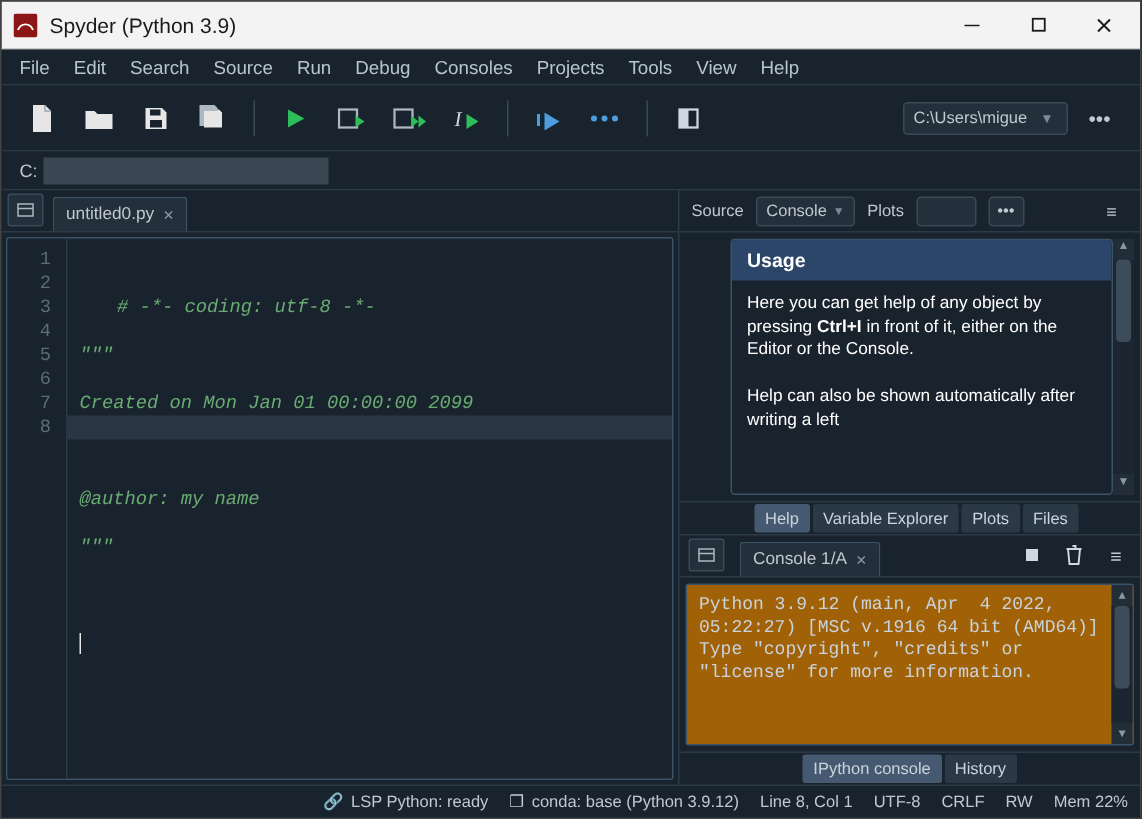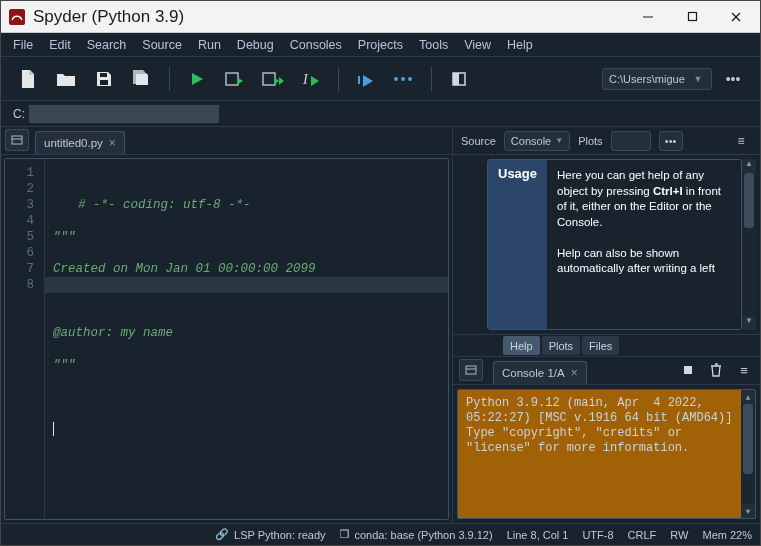--- a/index.html
+++ b/index.html
@@ -19,21 +19,21 @@
 .titlebar {
   height: 32px;
   background: #f3f3f3;
   color: #1a1a1a;
   display: flex;
   align-items: center;
   padding: 0 2px 0 8px;
   border-bottom: 1px solid #c8c8c8;
 }
 .titlebar .app-icon { width:16px; height:16px; margin-right:8px; }
-.titlebar .title { flex: 1; font-size: 17px; }
+.titlebar .title { flex: 1; font-size: 14px; }
 .tbar-btn {
   width: 44px; height: 30px; display:flex; align-items:center; justify-content:center;
   font-size: 14px; color:#1a1a1a;
 }
 
 .menubar {
   height: 24px; background:#19232d; display:flex; align-items:center;
   padding: 0 4px; border-bottom:1px solid #2c3a47;
 }
 .menubar .menu-item {
@@ -118,21 +118,21 @@
 }
 .rh-combo .drop { font-size:8px; color:#7a8a98; }
 .rh-spacer { flex:1; }
 .rh-menu { width:22px; text-align:center; }
 .help-body {
   flex:1; display:flex; margin:4px; overflow:hidden;
 }
 .help-scroll-spacer { width:30px; }
 .help-card {
   flex:1; background:#19232d; border:1px solid #3a5366; border-radius:3px;
-  overflow:hidden; display:flex; flex-direction:row;
+  overflow:hidden; display:flex; flex-direction:column;
 }
 .help-heading {
   background:#2b4668; color:#fff; font-weight:bold; font-size:13px;
   padding:6px 10px;
 }
 .help-text {
   padding:8px 10px; font-size:11.5px; color:#ffffff; line-height:1.35;
 }
 .help-text b { font-weight:bold; }
 .help-vscroll { width:14px; background:#222d38; display:flex; flex-direction:column; }
@@ -380,20 +380,21 @@
           <div class="scroll-arrow">▲</div>
           <div class="scroll-track">
             <div class="scroll-thumb"></div>
           </div>
           <div class="scroll-arrow">▼</div>
         </div>
       </div>
       <div class="righttop-tabs">
         <div class="tab-spacer"></div>
         <div class="pane-tab active">Help</div>
+        <div class="pane-tab">Variable Explorer</div>
         <div class="pane-tab">Plots</div>
         <div class="pane-tab">Files</div>
       </div>
     </div>
 
     <div class="rightbot">
       <div class="console-tabs">
         <div class="tabs-control">
           <svg width="12" height="10">
               <rect x="1" y="1" width="10" height="8" fill="none" stroke="#aeb8c2"></rect>
@@ -422,20 +423,24 @@
         <div class="console-text">Python 3.9.12 (main, Apr  4 2022, 05:22:27) [MSC v.1916 64 bit (AMD64)]
 Type "copyright", "credits" or "license" for more information.</div>
         <div class="help-vscroll">
           <div class="scroll-arrow">▲</div>
           <div class="scroll-track">
             <div class="scroll-thumb" style="height:70%;"></div>
           </div>
           <div class="scroll-arrow">▼</div>
         </div>
       </div>
+      <div class="rightbot-tabs">
+        <div class="pane-tab active">IPython console</div>
+        <div class="pane-tab">History</div>
+      </div>
     </div>
 
   </div>
 </div>
 
 <div class="statusbar">
   <div class="sp"></div>
   <div class="seg">
     <span class="sb-ico">🔗</span>
     <span>LSP Python: ready</span>

